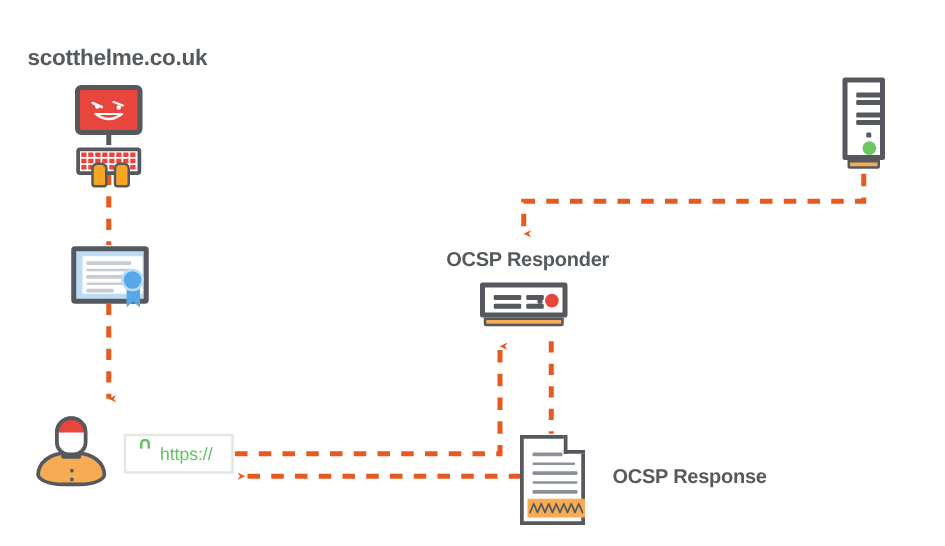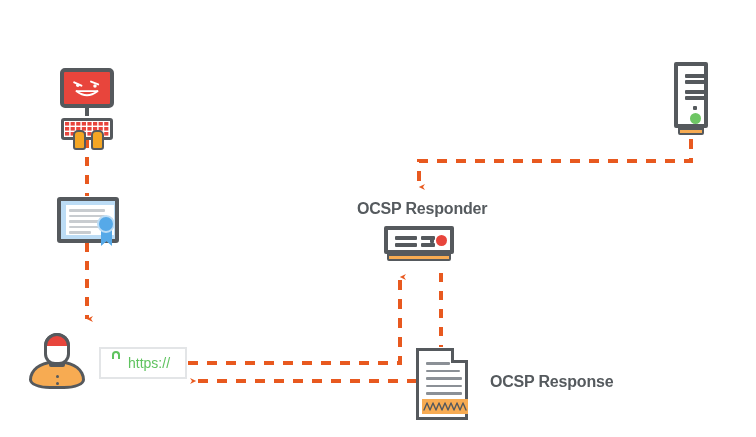--- a/index.html
+++ b/index.html
@@ -154,20 +154,21 @@
 
     <path d="M691,139 L691,161 L419,161 L419,187" fill="none" stroke="#e8591f" stroke-width="4" stroke-dasharray="10 9" stroke-linejoin="miter" stroke-linecap="butt" marker-end="url(#ah-down)"></path>
 
     <path d="M188,363 L400,363 L400,277" fill="none" stroke="#e8591f" stroke-width="4" stroke-dasharray="10 9" stroke-linejoin="miter" stroke-linecap="butt" marker-end="url(#ah-up)"></path>
 
     <path d="M441,273 L441,347" fill="none" stroke="#e8591f" stroke-width="4" stroke-dasharray="9 9" stroke-linecap="butt"></path>
 
     <path d="M417,381 L196,381" fill="none" stroke="#e8591f" stroke-width="4" stroke-dasharray="10 9" stroke-linecap="butt" marker-end="url(#ah-left)"></path>
   </svg>
 
+  <div class="label site" style="left:22px;top:36px;">scotthelme.co.uk</div>
 
 
   <div class="label node" style="left:357px;top:200px;">OCSP Responder</div>
 
   <div class="label node" style="left:490px;top:373px;">OCSP Response</div>
 
   <div class="icon" style="left:60px;top:68px;width:56px;height:74px;">
     <div class="mon-screen">
       <svg class="mon-face" viewBox="0 0 54 40">
 

